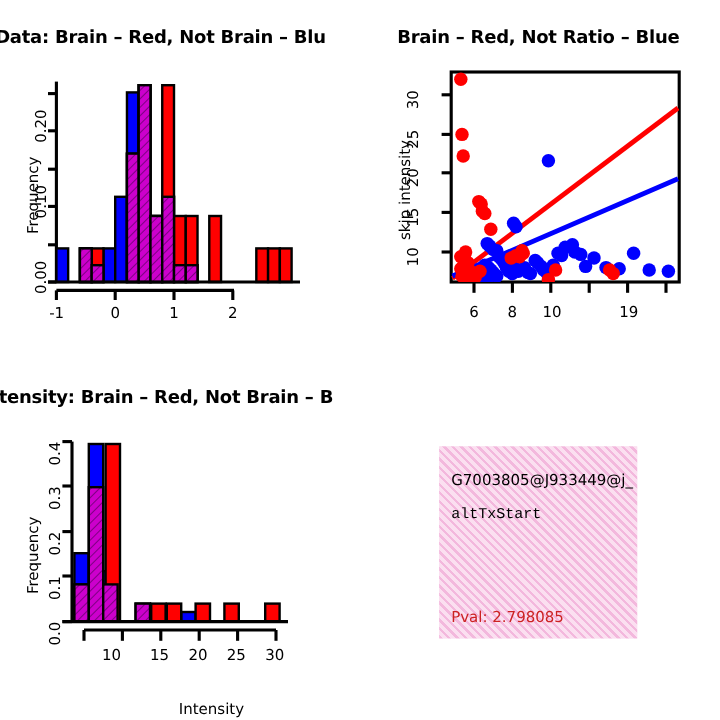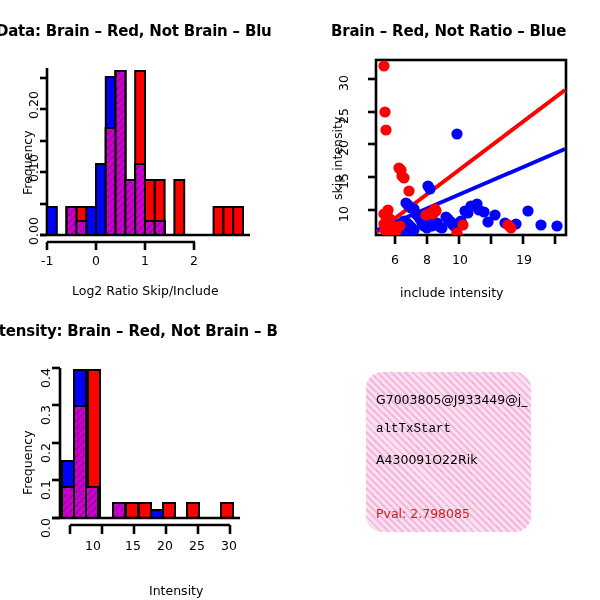--- a/index.html
+++ b/index.html
@@ -9,37 +9,36 @@
   .panel{position:absolute;}
   .title{position:absolute;font-weight:bold;font-size:15px;white-space:nowrap;
          letter-spacing:-0.2px;}
   .axlabel{position:absolute;font-size:12.5px;white-space:nowrap;}
   .ylabel-rot{position:absolute;font-size:12.5px;white-space:nowrap;
               transform-origin:0 0;transform:rotate(-90deg);}
   .ticknum{position:absolute;font-size:12.5px;white-space:nowrap;}
   .ticknum-rot{position:absolute;font-size:12.5px;white-space:nowrap;
                transform-origin:0 0;transform:rotate(-90deg);}
   svg{display:block;overflow:visible;}
-  .infobox{position:absolute;box-sizing:border-box;border-radius:16px;}
+  .infobox{position:absolute;box-sizing:border-box;}
   .infobox .line{position:absolute;font-size:12.5px;white-space:nowrap;
                  color:#000;}
   .infobox .pval{color:#cc2222;}
   .clipbox{position:absolute;overflow:hidden;}
 </style>
 </head>
 <body>
 
 <div class="page">
 
   <div class="clipbox" style="left:0;top:22px;width:300px;height:22px;">
     <div class="title" style="left:-36px;top:0;">atioData: Brain – Red, Not Brain – Blu</div>
   </div>
 
   <div class="ylabel-rot" style="left:20px;top:195px;">Frequency</div>
-  <div class="axlabel" style="left:72px;top:283px;">Log2 Ratio Skip/Include</div>
 
   <svg class="panel" style="left:0px;top:50px;" width="300" height="235" viewBox="0 0 300 235">
     <defs>
       <pattern id="hatchP" patternUnits="userSpaceOnUse" width="5" height="5" patternTransform="rotate(45)">
         <rect width="5" height="5" fill="#cc00cc"></rect>
         <line x1="0" y1="0" x2="0" y2="5" stroke="#7a0080" stroke-width="1.6"></line>
       </pattern>
     </defs>
 
     <g stroke="#000" stroke-width="2.6" fill="none">
@@ -107,21 +106,20 @@
   <div class="ticknum-rot" style="left:26px;top:119px;">0.20</div>
 
   <div class="ticknum" style="left:41px;top:253px;">-1</div>
   <div class="ticknum" style="left:92px;top:253px;">0</div>
   <div class="ticknum" style="left:141px;top:253px;">1</div>
   <div class="ticknum" style="left:190px;top:253px;">2</div>
 
   <div class="title" style="left:331px;top:22px;">Brain – Red, Not Ratio – Blue</div>
 
   <div class="ylabel-rot" style="left:330px;top:200px;">skip intensity</div>
-  <div class="axlabel" style="left:400px;top:285px;">include intensity</div>
 
   <svg class="panel" style="left:320px;top:50px;" width="280" height="240" viewBox="0 0 280 240">
     <defs>
       <clipPath id="srClip">
           <rect x="56" y="10" width="190" height="175"></rect>
         </clipPath>
     </defs>
 
     <rect x="56" y="10" width="190" height="175" fill="none" stroke="#000" stroke-width="2.6"></rect>
 
@@ -318,17 +316,16 @@
   <div class="ticknum" style="left:125px;top:538px;">15</div>
   <div class="ticknum" style="left:157px;top:538px;">20</div>
   <div class="ticknum" style="left:189px;top:538px;">25</div>
   <div class="ticknum" style="left:221px;top:538px;">30</div>
 
   <div class="infobox" style="left:366px;top:372px;width:165px;height:160px;
               background-color:#fbdff0;
               background-image:repeating-linear-gradient(45deg,#f3b8dd 0 2px,#fbdff0 2px 5px);">
     <div class="line" style="left:10px;top:20px;">G7003805@J933449@j_</div>
     <div class="line" style="left:10px;top:50px;font-family:Liberation Mono, monospace;">altTxStart</div>
-    <div class="line" style="left:10px;top:80px;">A430091O22Rik</div>
     <div class="line pval" style="left:10px;top:134px;">Pval: 2.798085</div>
   </div>
 
 </div>
 
 </body></html>

